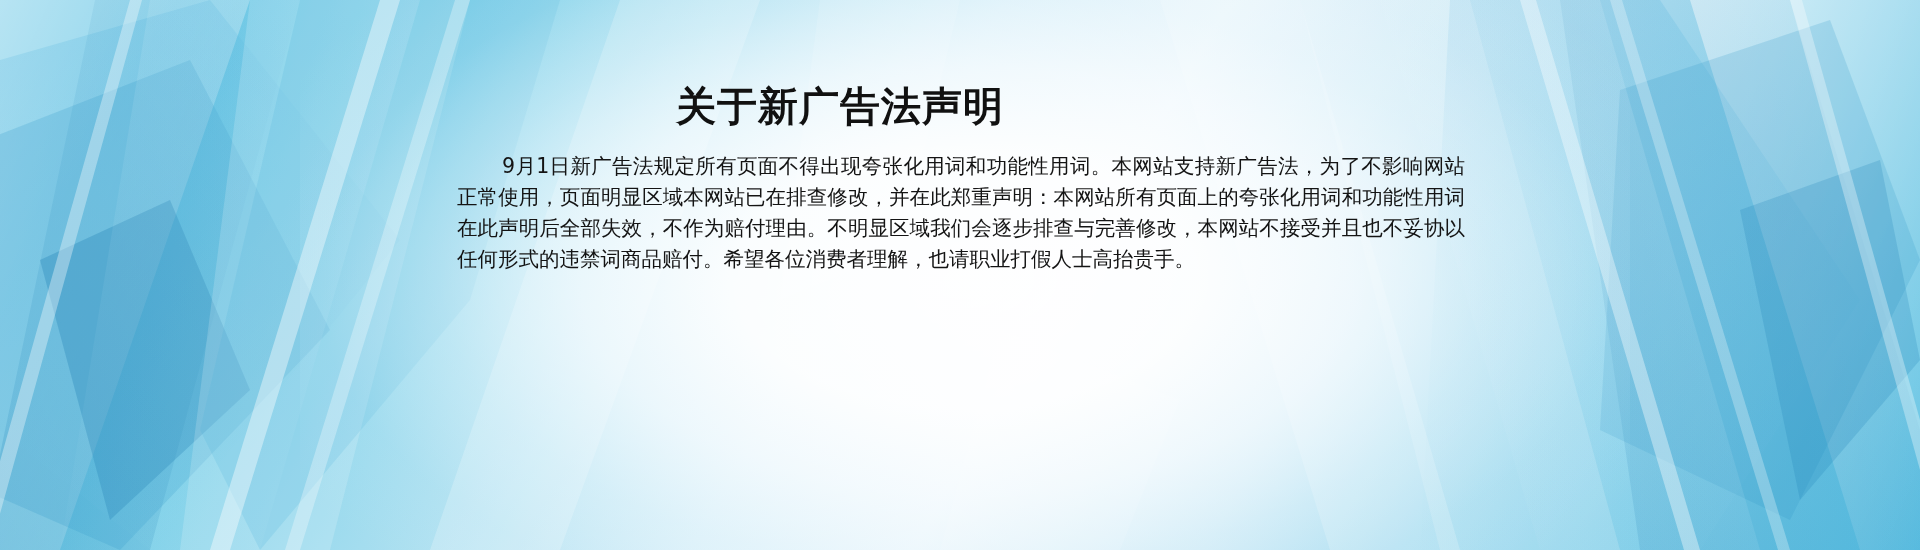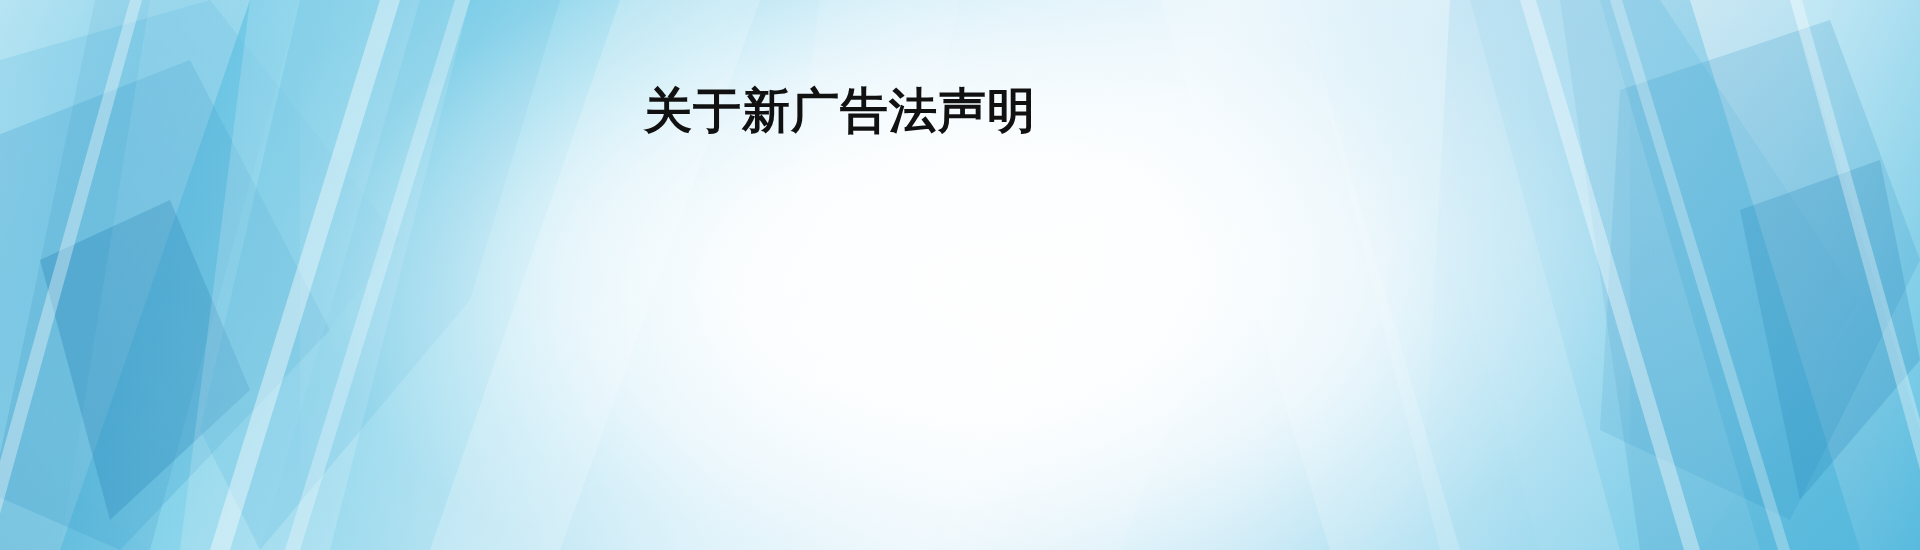--- a/index.html
+++ b/index.html
@@ -48,21 +48,21 @@
     width: 1920px;
     height: 550px;
   }
 
   #title {
     position: absolute;
     top: 82px;
     left: 0;
     width: 1680px;
     text-align: center;
-    font-size: 48px;
+    font-size: 40px;
     font-weight: bold;
     letter-spacing: 1px;
     color: #111111;
     font-family: "DejaVu Sans", "Liberation Sans", sans-serif;
     line-height: 1.2;
   }
 
   #text-block {
     position: absolute;
     left: 457px;
@@ -138,16 +138,17 @@
     <polygon points="1000,330 1180,400 1120,550 940,550" fill="#ffffff" opacity="0.12"></polygon>
   </svg>
 
   <div id="glow"></div>
 
   <div id="content">
 
     <div id="title">关于新广告法声明</div>
 
     <div id="text-block">
+      <p class="para indent">9月1日新广告法规定所有页面不得出现夸张化用词和功能性用词。本网站支持新广告法，为了不影响网站正常使用，页面明显区域本网站已在排查修改，并在此郑重声明：本网站所有页面上的夸张化用词和功能性用词在此声明后全部失效，不作为赔付理由。不明显区域我们会逐步排查与完善修改，本网站不接受并且也不妥协以任何形式的违禁词商品赔付。希望各位消费者理解，也请职业打假人士高抬贵手。</p>
     </div>
 
   </div>
 </div>
 
 </body></html>

